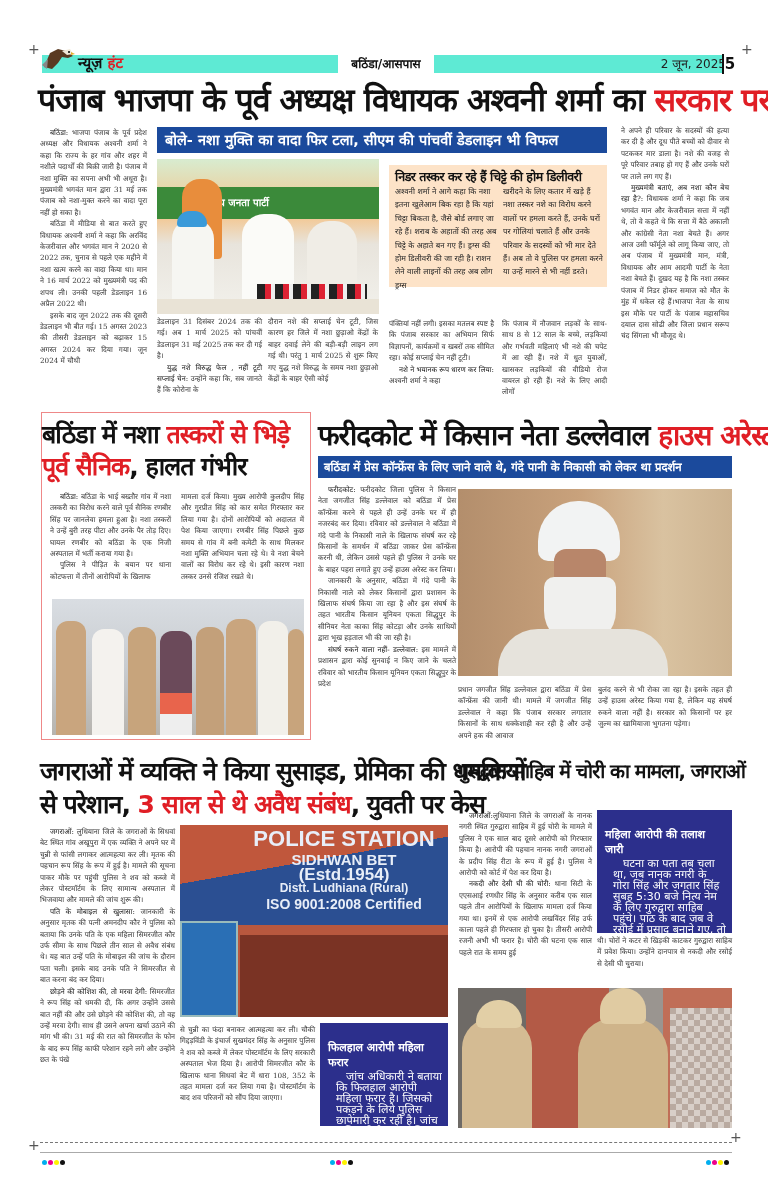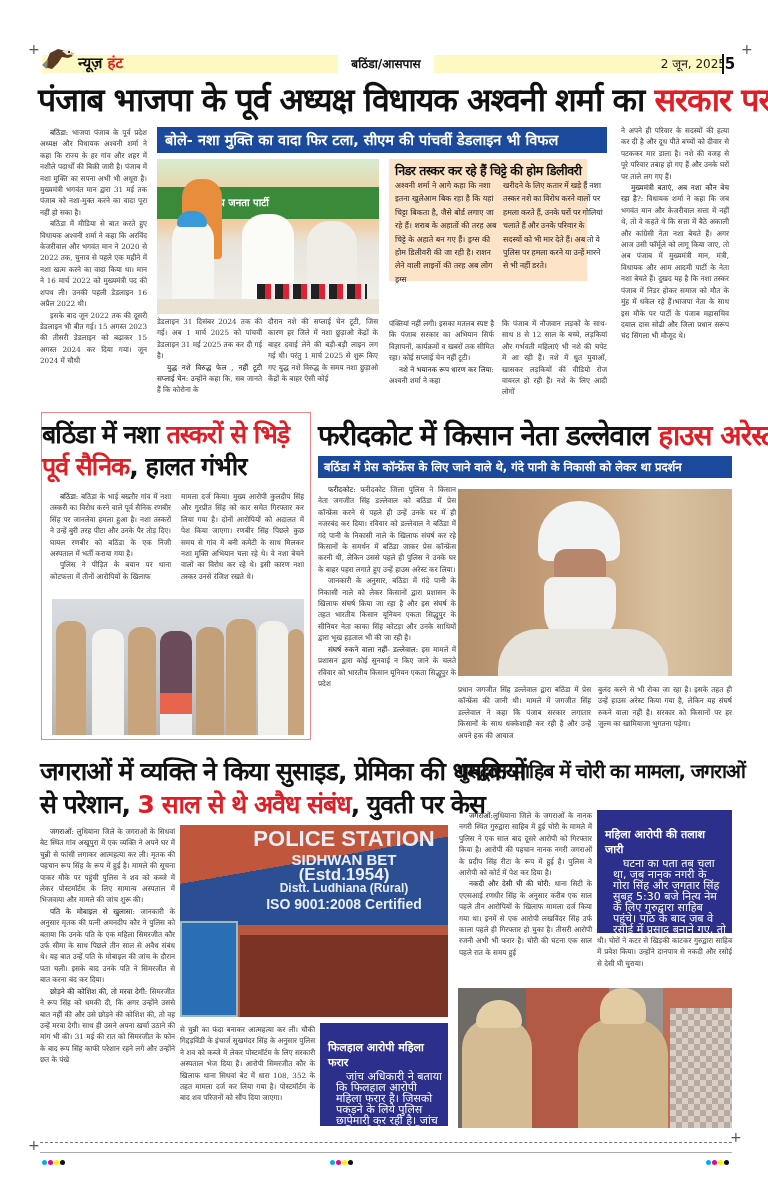--- a/index.html
+++ b/index.html
@@ -21,21 +21,21 @@
 .dot{display:inline-block;width:5px;height:5px;border-radius:50%;margin-right:1px}
 </style>
 </head>
 <body>
 
 <div class="crop" style="left:28px;top:42px">+</div>
 <div class="crop" style="left:741px;top:42px">+</div>
 <div class="crop" style="left:28px;top:1138px">+</div>
 <div class="crop" style="left:730px;top:1130px">+</div>
 
-<div class="abs" style="left:42px;top:55px;width:694px;height:18px;background:#fef9c3;">
+<div class="abs" style="left:42px;top:55px;width:694px;height:18px;background:#5eead4;">
   <div class="abs" style="left:-2px;top:-10px;width:36px;height:28px;">
     <svg width="36" height="28" viewBox="0 0 36 28">
       <path d="M4 22 L10 8 L18 4 L26 6 L33 11 L28 13 L22 12 L18 18 L12 24 Z" fill="#5a3a22"></path>
       <path d="M22 6 L30 4 L33 9 L27 10 Z" fill="#f0e8d8"></path>
       <path d="M31 7 L35 9 L31 10 Z" fill="#e5b02d"></path>
       <circle cx="29" cy="7" r="1" fill="#000"></circle>
       <path d="M2 20 L8 14 L7 24 Z" fill="#888"></path>
     </svg>
   </div>
   <div class="abs" style="left:36px;top:-1px;font-weight:bold;font-size:15px;line-height:18px;white-space:nowrap;">
@@ -74,24 +74,24 @@
 
 <div class="abs body-text" style="left:157px;top:316px;width:105px;">
   <p style="text-indent:0">डेडलाइन 31 दिसंबर 2024 तक की गई। अब 1 मार्च 2025 को पांचवीं डेडलाइन 31 मई 2025 तक कर दी गई है।</p>
   <p><b>युद्ध नशे विरुद्ध फेल , नहीं टूटी सप्लाई चेन:</b> <span>उन्होंने कहा कि, सब जानते हैं कि कोरोना के</span></p>
 </div>
 
 <div class="abs body-text" style="left:268px;top:316px;width:110px;">
   <p style="text-indent:0">दौरान नशे की सप्लाई चेन टूटी, जिस कारण हर जिले में नशा छुड़ाओ केंद्रों के बाहर दवाई लेने की बड़ी-बड़ी लाइन लग गई थी। परंतु 1 मार्च 2025 से शुरू किए गए युद्ध नशे विरुद्ध के समय नशा छुड़ाओ केंद्रों के बाहर ऐसी कोई</p>
 </div>
 
-<div class="abs" style="left:389px;top:159px;width:198px;height:122px;background:#fde3c8;">
+<div class="abs" style="left:389px;top:165px;width:218px;height:122px;background:#fde3c8;">
   <div class="abs" style="left:6px;top:3px;font-weight:bold;font-size:12.5px;color:#111;white-space:nowrap;letter-spacing:-0.5px">निडर तस्कर कर रहे हैं चिट्टे की होम डिलीवरी</div>
   <div class="abs" style="left:6px;top:20px;width:102px;font-size:7.8px;line-height:13.4px;color:#222;">अश्वनी शर्मा ने आगे कहा कि नशा इतना खुलेआम बिक रहा है कि यहां चिट्टा बिकता है, जैसे बोर्ड लगाए जा रहे हैं। शराब के अहातों की तरह अब चिट्टे के अहाते बन गए हैं। ड्रग्स की होम डिलीवरी की जा रही है। राशन लेने वाली लाइनों की तरह अब लोग ड्रग्स</div>
-  <div class="abs" style="left:114px;top:20px;width:100px;font-size:7.8px;line-height:13.4px;color:#222;font-family:Liberation Serif, serif;">खरीदने के लिए कतार में खड़े हैं नशा तस्कर नशे का विरोध करने वालों पर हमला करते हैं, उनके घरों पर गोलियां चलाते हैं और उनके परिवार के सदस्यों को भी मार देते हैं। अब तो वे पुलिस पर हमला करने या उन्हें मारने से भी नहीं डरते।</div>
+  <div class="abs" style="left:114px;top:20px;width:100px;font-size:7.8px;line-height:13.4px;color:#222;">खरीदने के लिए कतार में खड़े हैं नशा तस्कर नशे का विरोध करने वालों पर हमला करते हैं, उनके घरों पर गोलियां चलाते हैं और उनके परिवार के सदस्यों को भी मार देते हैं। अब तो वे पुलिस पर हमला करने या उन्हें मारने से भी नहीं डरते।</div>
 </div>
 
 <div class="abs body-text" style="left:389px;top:318px;width:105px;">
   <p style="text-indent:0">पंक्तियां नहीं लगी। इसका मतलब स्पष्ट है कि पंजाब सरकार का अभियान सिर्फ विज्ञापनों, कार्यक्रमों व खबरों तक सीमित रहा। कोई सप्लाई चेन नहीं टूटी।</p>
   <p><b>नशे ने भयानक रूप धारण कर लिया:</b> <span>अश्वनी शर्मा ने कहा</span></p>
 </div>
 
 <div class="abs body-text" style="left:502px;top:318px;width:105px;">
   <p style="text-indent:0">कि पंजाब में नौजवान लड़कों के साथ-साथ 8 से 12 साल के बच्चे, लड़कियां और गर्भवती महिलाएं भी नशे की चपेट में आ रही हैं। नशे में धुत युवाओं, खासकर लड़कियों की वीडियो रोज वायरल हो रही हैं। नशे के लिए आदी लोगों</p>
 </div>

